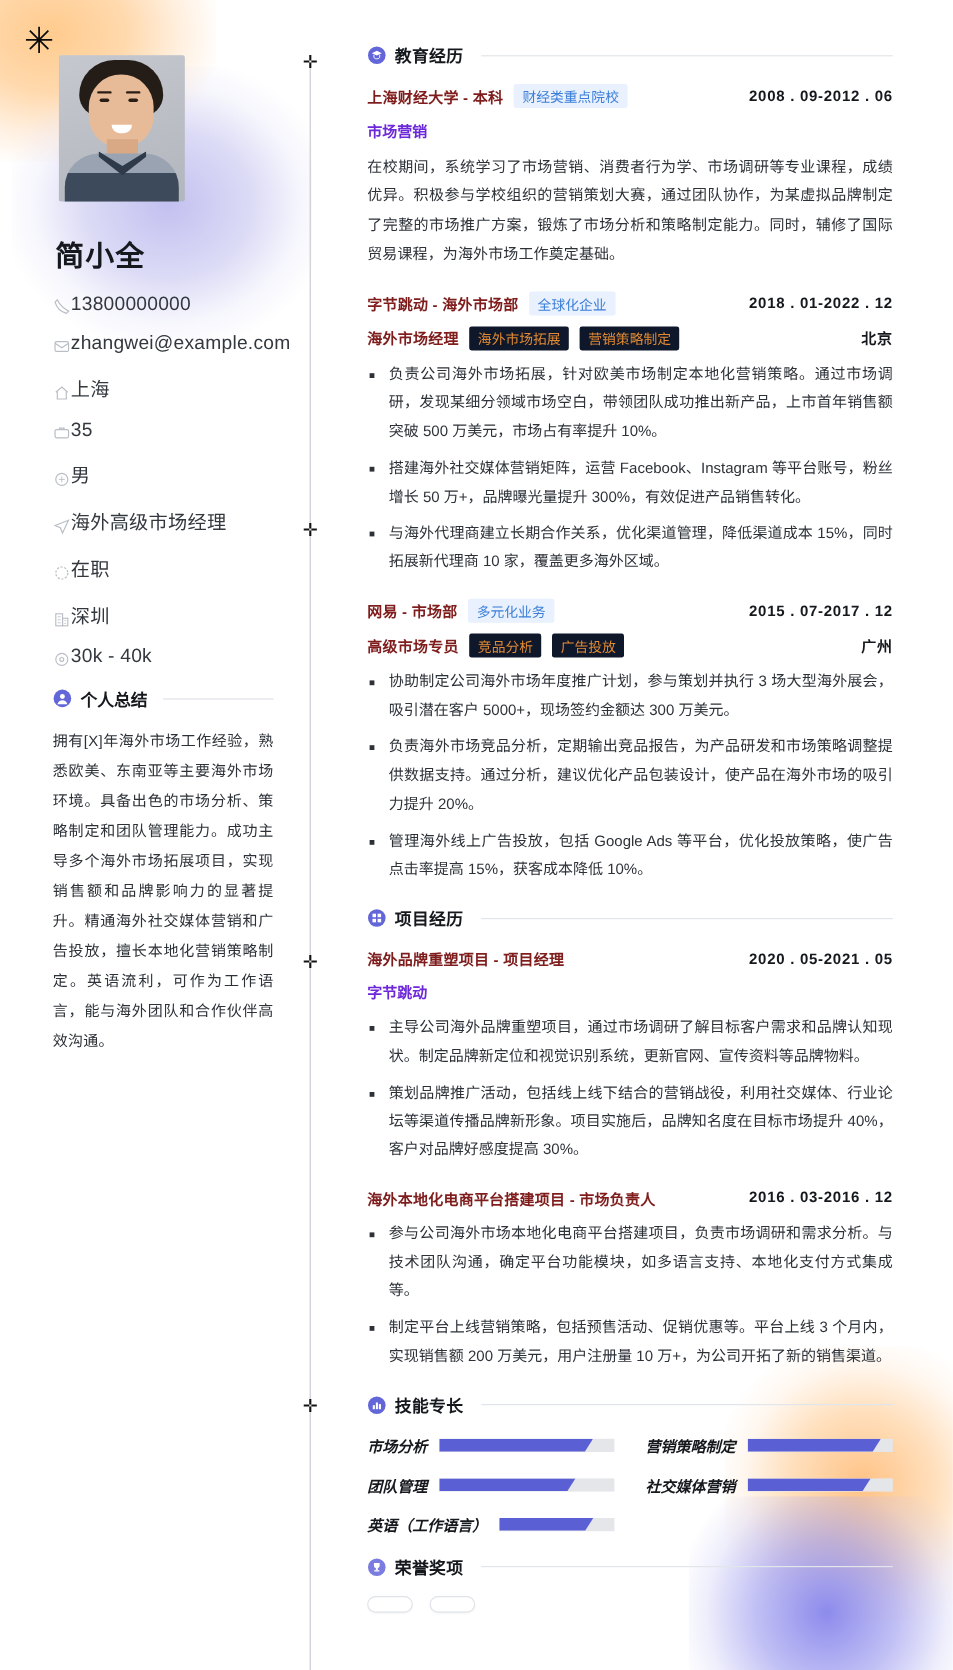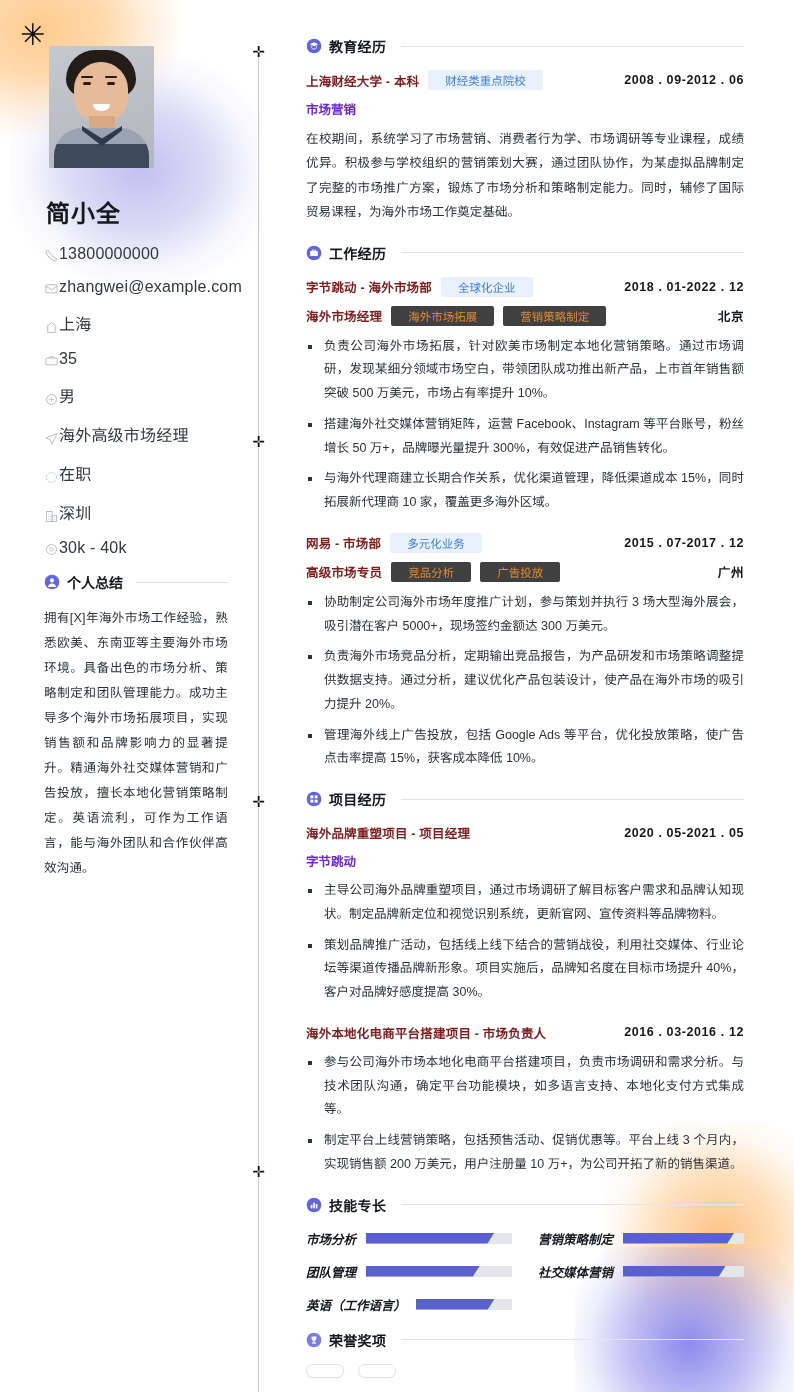--- a/index.html
+++ b/index.html
@@ -123,23 +123,23 @@
   .entry { margin-bottom:18px; }
   .row-1, .row-2 {
     display:flex; align-items:center; gap:9px;
     font-size:12.5px; margin-bottom:9px;
   }
   .row-1 .org, .row-2 .role { font-weight:700; color:#7f1d1d; letter-spacing:.2px; }
   .row-1 .date, .row-2 .place {
     margin-left:auto; font-weight:700; color:#15181d;
     font-size:12.5px; letter-spacing:.6px; white-space:nowrap;
   }
-  .tag { font-size:11.5px; padding:2px 17px; border-radius:2px; white-space:nowrap; }
+  .tag { font-size:11.5px; padding:2px 7px; border-radius:2px; white-space:nowrap; }
   .tag.blue { background:#e8f1fd; color:#3d7fd8; }
-  .tag.orange { background:#404040; color:#e08a33; }
+  .tag.orange { background:#0f172a; color:#e08a33; }
 
   .major { font-size:12.5px; font-weight:700; color:#6d28d9; margin-bottom:9px; }
   .para {
     font-size:12.5px; line-height:1.95; color:#2d3239;
     text-align:justify; letter-spacing:.1px;
   }
   ul.bullets { list-style:none; }
   ul.bullets li {
     position:relative; padding-left:18px; margin-bottom:7px;
     font-size:12.5px; line-height:1.9; color:#2d3239; text-align:justify;
@@ -330,31 +330,20 @@
           <span class="org">上海财经大学 - 本科</span>
           <span class="tag blue">财经类重点院校</span>
           <span class="date">2008 . 09-2012 . 06</span>
         </div>
         <div class="major">市场营销</div>
         <p class="para">在校期间，系统学习了市场营销、消费者行为学、市场调研等专业课程，成绩优异。积极参与学校组织的营销策划大赛，通过团队协作，为某虚拟品牌制定了完整的市场推广方案，锻炼了市场分析和策略制定能力。同时，辅修了国际贸易课程，为海外市场工作奠定基础。</p>
       </div>
     </section>
 
     <section class="sec">
-      <div class="sec-head">
-        <span class="badge">
-          <svg viewBox="0 0 24 24">
-              <circle cx="12" cy="12" r="11" fill="#6366d8"></circle>
-              <rect x="6.2" y="9" width="11.6" height="7.6" rx="1.2" fill="#fff"></rect>
-              <path d="M9.6 9V7.6h4.8V9" fill="none" stroke="#fff" stroke-width="1.3"></path>
-            </svg>
-        </span>
-        <span class="t">工作经历</span>
-        <span class="rule"></span>
-      </div>
 
       <div class="entry">
         <div class="row-1">
           <span class="org">字节跳动 - 海外市场部</span>
           <span class="tag blue">全球化企业</span>
           <span class="date">2018 . 01-2022 . 12</span>
         </div>
         <div class="row-2">
           <span class="role">海外市场经理</span>
           <span class="tag orange">海外市场拓展</span>

